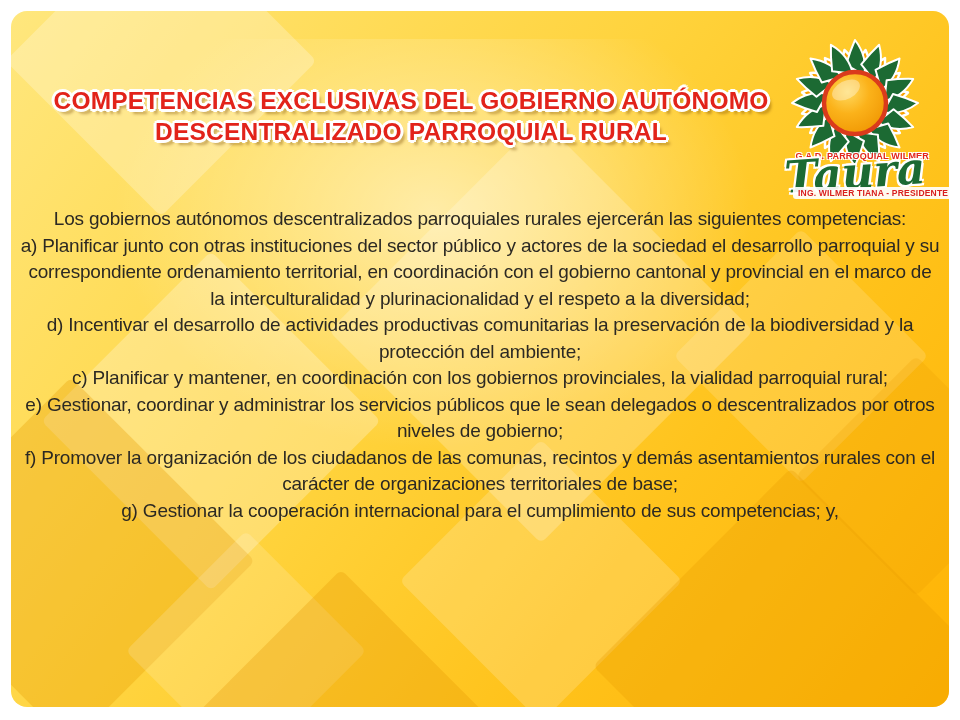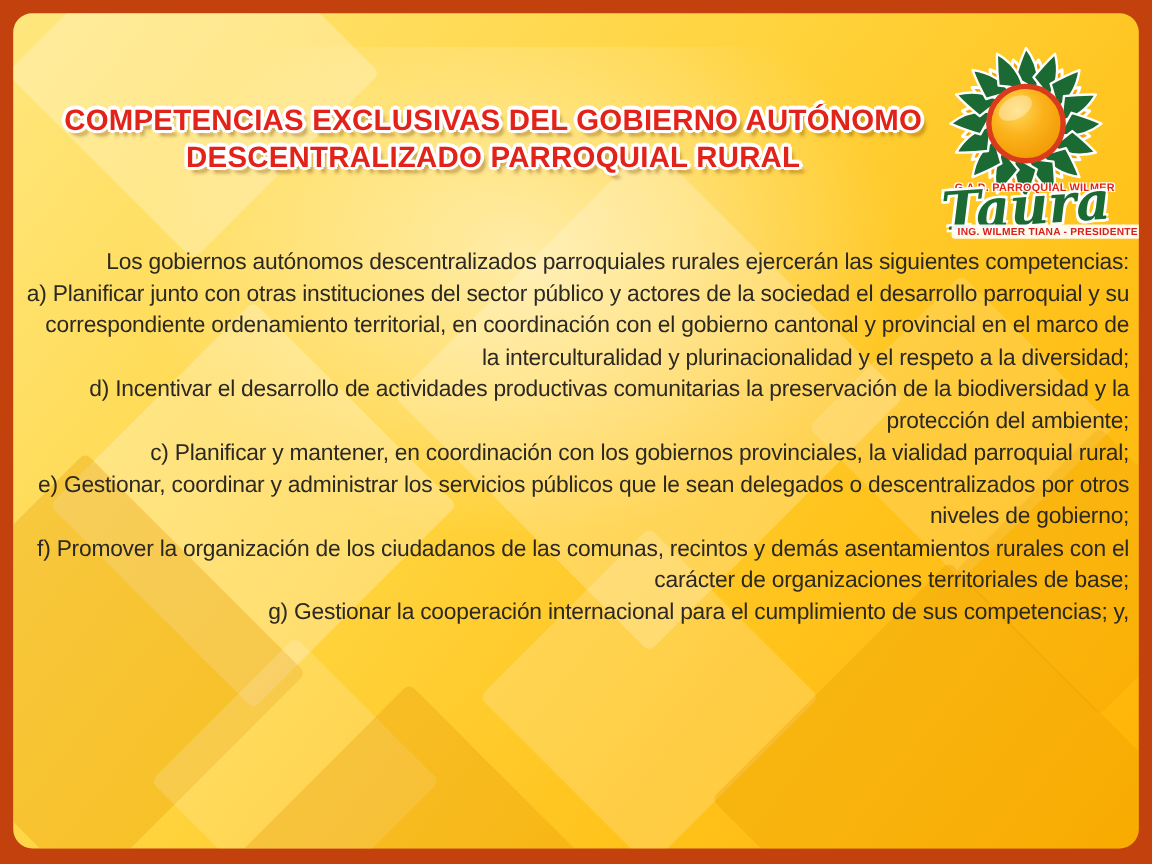--- a/index.html
+++ b/index.html
@@ -4,21 +4,21 @@
 <style>
   html,body{margin:0;padding:0;}
   body{
     width:960px;height:720px;
     background:#ee0d0d;
     font-family:"Liberation Sans", sans-serif;
     overflow:hidden;
   }
   .slide{
     position:relative;width:960px;height:720px;
-    background:#c2410c;
+    background:#ffffff;
   }
   .panel{
     position:absolute;left:11px;top:11px;right:11px;bottom:13px;
     border-radius:16px;overflow:hidden;
     background:linear-gradient(128deg,#ffe77e 0%,#ffdd5c 22%,#ffd23a 46%,#ffc31c 70%,#ffb303 100%);
   }
   
   .dm{position:absolute;transform:rotate(45deg);border-radius:6px;}
   .dm.w1{left:80px;top:290px;width:240px;height:240px;background:rgba(255,255,255,.26);}
   .dm.w2{left:380px;top:170px;width:300px;height:300px;background:rgba(255,255,255,.22);}
@@ -45,21 +45,21 @@
       -2px  2px 0 #fff, 0  2px 0 #fff, 2px 2px 0 #fff,
       -3px 0 0 #fff, 3px 0 0 #fff, 0 3px 0 #fff, 0 -3px 0 #fff,
       4px 5px 3px rgba(120,70,0,.45);
   }
   
   .content{
     position:absolute;left:8px;top:195px;width:922px;
     text-align:center;font-size:19px;line-height:26.5px;
     color:#2c2923;letter-spacing:-.2px;
   }
-  .content p{margin:0;text-align:right;}
+  .content p{margin:0;}
   
   .logo{position:absolute;top:12px;right:18px;width:152px;height:196px;}
   .sun{position:absolute;left:6px;top:10px;width:140px;height:140px;}
   .logo-org{
     position:absolute;top:128px;right:2px;z-index:2;white-space:nowrap;
     font-size:9px;font-weight:bold;color:#e2231a;letter-spacing:.2px;
     text-shadow:-1px -1px 0 #fff,1px -1px 0 #fff,-1px 1px 0 #fff,1px 1px 0 #fff;
   }
   .logo-name{
     position:absolute;top:126px;left:-6px;width:164px;z-index:2;text-align:center;

